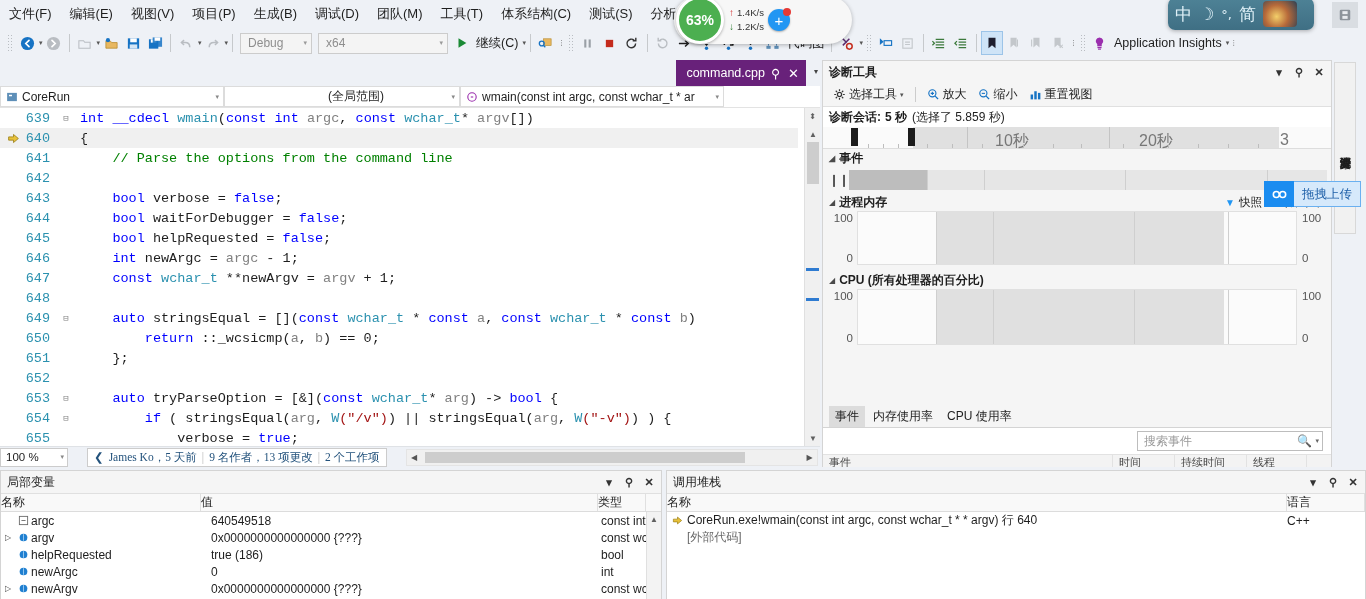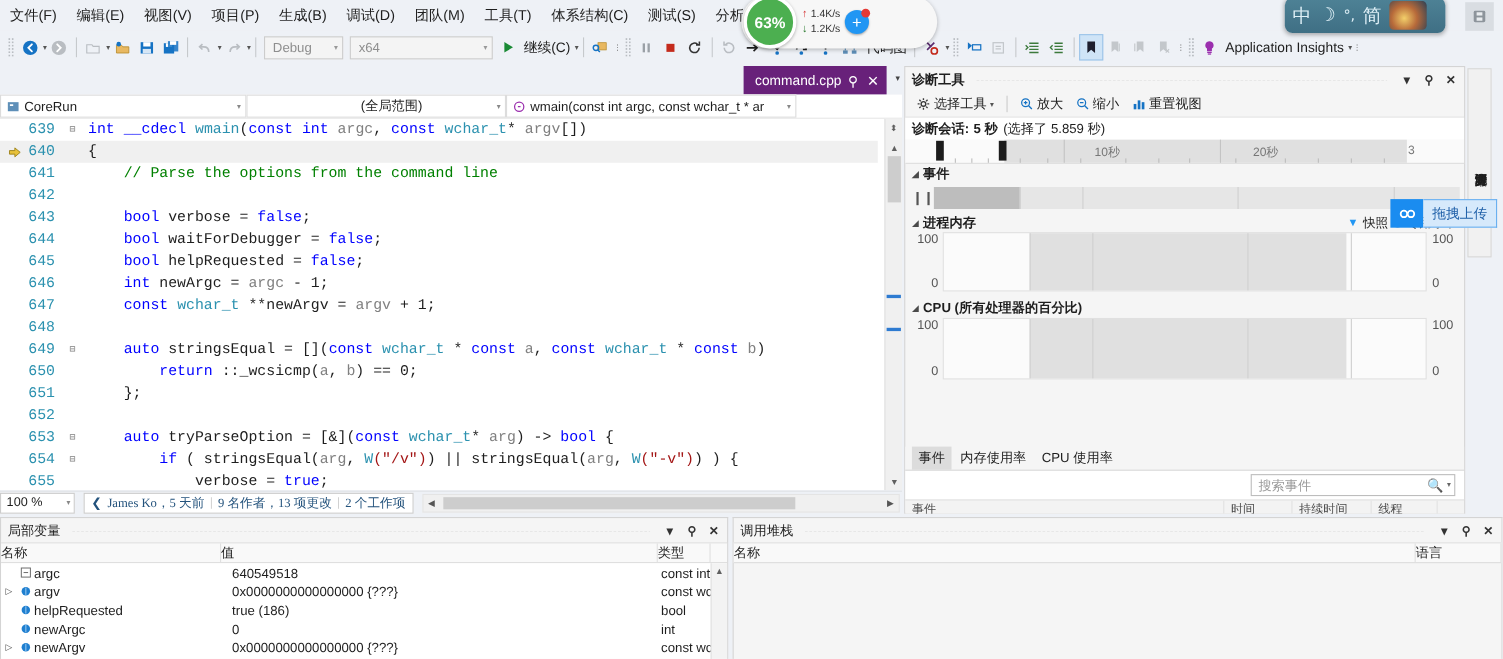--- a/index.html
+++ b/index.html
@@ -138,21 +138,21 @@
     background: #f0f0f0; border-left: 1px solid #e0e0e0;
   }
   .vs-btn { height: 16px; display:flex; align-items:center; justify-content:center;
     font-size: 8px; color: #606060; }
   .vs-thumb { position:absolute; left:2px; top:34px; width:12px; height:42px; background:#cdcdcd; }
   .vs-mark { position:absolute; left:1px; width:13px; height:3px; background:#2e7bd1; }
 
   
   .ed-status {
     position: absolute; left: 0; top: 446px; width: 820px; height: 21px;
-    background: #eef1f6; display: flex; align-items: center; gap: 5px;
+    background: #eef1f6; display: flex; align-items: center; gap: 16px;
     border-top: 1px solid #dfe2e6;
   }
   .zoombox {
     width: 68px; height: 19px; border: 1px solid #ccc; background:#fff;
     display:flex; align-items:center; padding: 0 3px 0 5px; font-size: 11.5px;
   }
   .zoombox .z-arrow { margin-left:auto; font-size:7px; color:#888; }
   .codelens {
     height:19px; border:1px solid #ccc; background:#fff; margin-left:3px;
     display:flex; align-items:center; padding:0 6px; gap:5px;
@@ -188,21 +188,21 @@
   .diag-session {
     height: 20px; display:flex; align-items:center; padding: 0 6px;
     font-size: 12px; background:#fff;
   }
   .diag-session b { font-weight: bold; }
   .timeline {
     height: 22px; background:#fafafa; position: relative; border-bottom: 1px solid #ddd;
   }
   .tl-shade { position:absolute; left:90px; right:52px; top:0; bottom:0; background:#e0e0e0; }
   .tl-handle { position:absolute; top:1px; width:7px; height:18px; background:#1c1c1c; }
-  .tl-label { position:absolute; top:4px; font-size:11px; color:#777;text-align:right; }
+  .tl-label { position:absolute; top:4px; font-size:16px; color:#777;text-align:right; }
   .tl-tick { position:absolute; bottom:0; width:1px; height:4px; background:#bdbdbd; }
   .tl-div { position:absolute; top:0; bottom:0; width:1px; background:#c4c4c4; }
 
   .diag-section-hdr {
     height: 18px; display:flex; align-items:center; gap:4px; padding: 0 6px;
     font-size: 12px; font-weight: bold;
   }
   .tri { font-size: 8px; color: #4a4a4a; }
   .evt-row { height: 26px; display:flex; align-items:center; padding: 0 4px 0 6px; }
   .evt-pause { width: 20px; text-align:center; font-size: 12px; color:#555; }
@@ -926,15 +926,31 @@
       <span style="font-weight:normal">调用堆栈</span>
       <span class="dotted-fill"></span>
       <span class="panel-btn">▾</span>
       <span class="panel-btn">⚲</span>
       <span class="panel-btn">✕</span>
     </div>
     <div class="grid-hdr">
       <div class="gh-cell" style="width:620px">名称</div>
       <div class="gh-cell" style="width:78px">语言</div>
     </div>
+    <div class="grid-body" id="callstack-body">
+        <div class="cs-row">
+          <span class="cs-icon">
+            <svg width="11" height="11" viewBox="0 0 16 16">
+              <path d="M2 6h6V3l6 5-6 5v-3H2z" fill="#e8c13a" stroke="#9a7f16" stroke-width="1"></path>
+            </svg>
+          </span>
+          <span style="color:#1e1e1e">CoreRun.exe!wmain(const int argc, const wchar_t * * argv) 行 640</span>
+          <span style="position:absolute;left:620px">C++</span>
+        </div>
+        <div class="cs-row">
+          <span class="cs-icon"></span>
+          <span style="color:#6a6a6a">[外部代码]</span>
+          <span style="position:absolute;left:620px"></span>
+        </div>
+      </div>
   </div>
 
 </div>
 
 </body></html>

